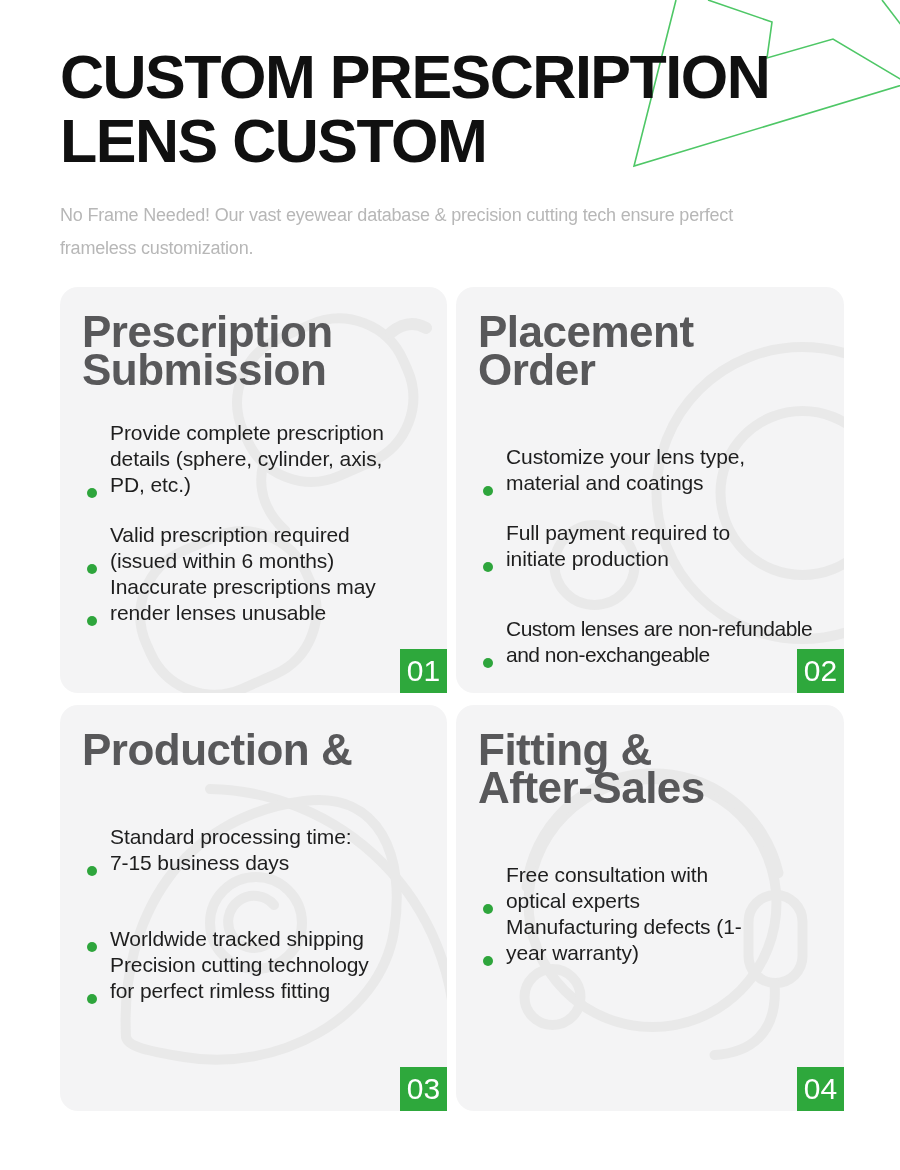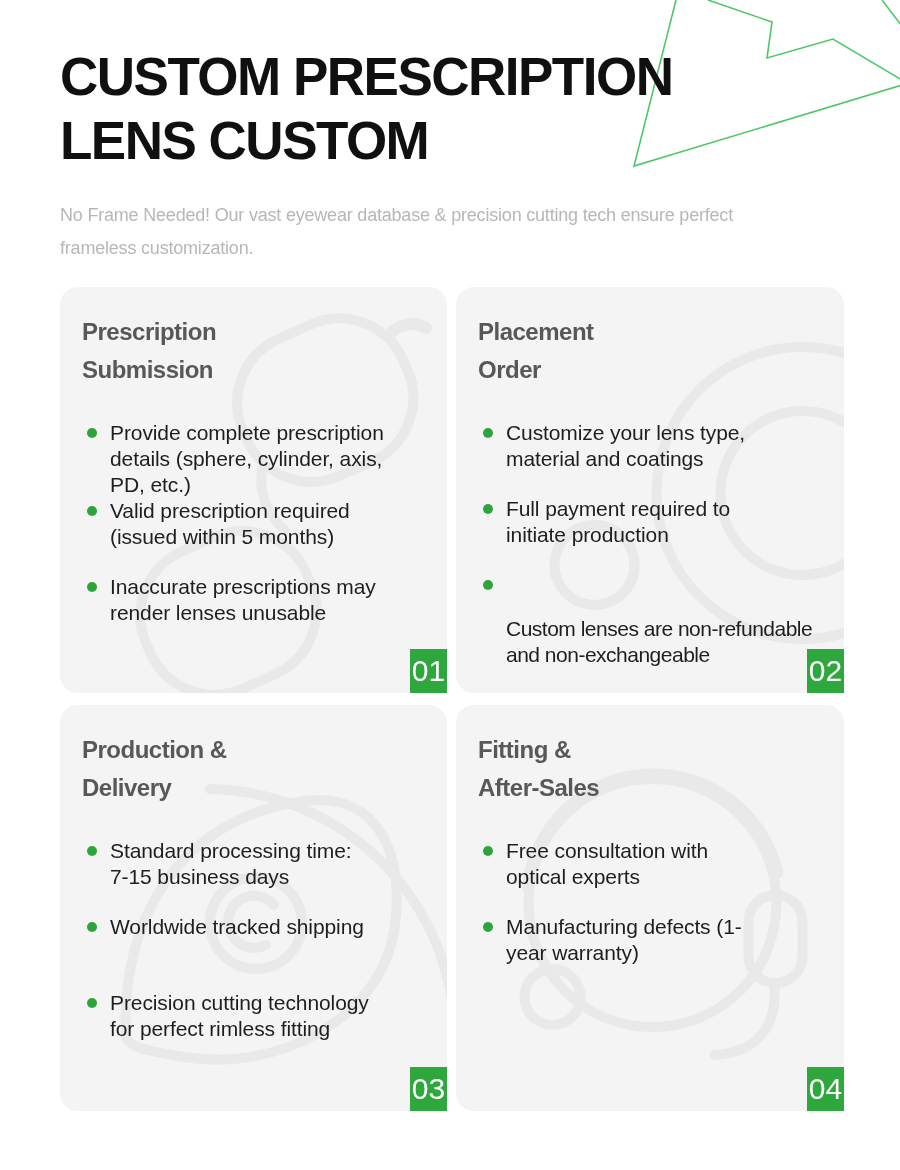--- a/index.html
+++ b/index.html
@@ -18,21 +18,21 @@
   body{
     width:900px;height:1170px;background:#ffffff;
     font-family:"Liberation Sans", sans-serif;
     -webkit-font-smoothing:antialiased;
   }
   .page{position:relative;width:900px;height:1170px;overflow:hidden;padding:0 56px 0 60px;}
   .decor{position:absolute;left:620px;top:0;width:285px;height:172px;pointer-events:none;}
   .page-title{
     position:relative;z-index:2;
     margin:45px 0 0 0;
-    font-size:53px;line-height:64px;font-weight:bold;
+    font-size:61px;line-height:64px;font-weight:bold;
     letter-spacing:-1.5px;color:var(--title-black);
   }
   .page-title span{display:block;white-space:nowrap;}
   .page-subtitle{
     margin:26px 0 0 0;max-width:748px;
     font-size:18px;line-height:33px;font-weight:normal;
     color:var(--subtitle);letter-spacing:-0.2px;
   }
   .grid{
     margin-top:22px;
@@ -40,38 +40,38 @@
     column-gap:9px;row-gap:12px;
   }
   .card{
     position:relative;height:406px;background:var(--card-bg);
     border-radius:18px;padding:26px 20px 0 22px;
   }
   .wm-clip{position:absolute;inset:0;border-radius:18px;overflow:hidden;pointer-events:none;}
   .wm{position:absolute;inset:0;width:100%;height:100%;}
   .card-title{
     position:relative;z-index:1;margin:0;
-    font-size:24px;line-height:38px;font-weight:bold;
+    font-size:44px;line-height:38px;font-weight:bold;
     letter-spacing:-0.5px;color:var(--card-title);
   }
   .card-title span{display:block;}
   .bullets{
     position:relative;z-index:1;
     list-style:none;margin:31px 0 0 5px;padding:0;
   }
-  .bullets li{display:flex;gap:13px;align-items:flex-start;}
+  .bullets li{display:flex;gap:13px;align-items:flex-end;}
   .bullets li.slot{min-height:76px;}
   .dot{flex:0 0 auto;width:10px;height:10px;border-radius:50%;background:var(--dot);margin-top:8px;}
   .bt{font-size:21px;line-height:26px;color:var(--body-text);letter-spacing:-0.1px;}
   .condensed{letter-spacing:-0.5px;margin-top:44px;}
   .mw240{max-width:240px;} .mw250{max-width:250px;} .mw260{max-width:260px;}
   .mw280{max-width:280px;} .mw300{max-width:300px;} .mw330{max-width:330px;} .mw340{max-width:340px;}
   .badge{
     position:absolute;right:0;bottom:0;z-index:2;
-    width:37px;height:44px;background:var(--accent);
+    width:47px;height:44px;background:var(--accent);
     color:#ffffff;font-size:30px;font-weight:normal;
     display:flex;align-items:center;justify-content:center;
   }
 </style>
 </head>
 <body>
 
 <div class="page">
 
   <svg class="decor" viewBox="0 0 285 172" fill="none" stroke="#4ec766" stroke-width="1.6">
@@ -104,21 +104,21 @@
         <span>Prescription</span>
         <span>Submission</span>
       </h2>
       <ul class="bullets">
         <li class="slot">
           <span class="dot"></span>
           <span class="bt mw300">Provide complete prescription details (sphere, cylinder, axis, PD, etc.)</span>
         </li>
         <li class="slot">
           <span class="dot"></span>
-          <span class="bt mw260">Valid prescription required (issued within 5 months)</span>
+          <span class="bt mw260">Valid prescription required (issued within 6 months)</span>
         </li>
         <li>
           <span class="dot"></span>
           <span class="bt mw280">Inaccurate prescriptions may render lenses unusable</span>
         </li>
       </ul>
       <div class="badge">01</div>
     </section>
 
     <section class="card">
@@ -154,21 +154,20 @@
       <div class="wm-clip">
         <svg class="wm" viewBox="0 0 387 406" fill="none" stroke="#e9e9e9" stroke-width="10" stroke-linecap="round">
           <path d="M 150 84 A 250 250 0 0 1 395 330"></path>
           <path d="M 66 332 C 60 212 122 112 244 96 C 320 86 346 152 334 226 C 320 314 216 368 124 352 C 88 346 68 342 66 332 Z"></path>
           <circle cx="196" cy="218" r="46"></circle>
           <path d="M 214 200 a 26 26 0 1 0 -8 40"></path>
         </svg>
       </div>
       <h2 class="card-title">
         <span>Production &amp;</span>
-        <span>Delivery</span>
       </h2>
       <ul class="bullets">
         <li class="slot">
           <span class="dot"></span>
           <span class="bt mw260">Standard processing time: 7-15 business days</span>
         </li>
         <li class="slot">
           <span class="dot"></span>
           <span class="bt mw330">Worldwide tracked shipping</span>
         </li>

